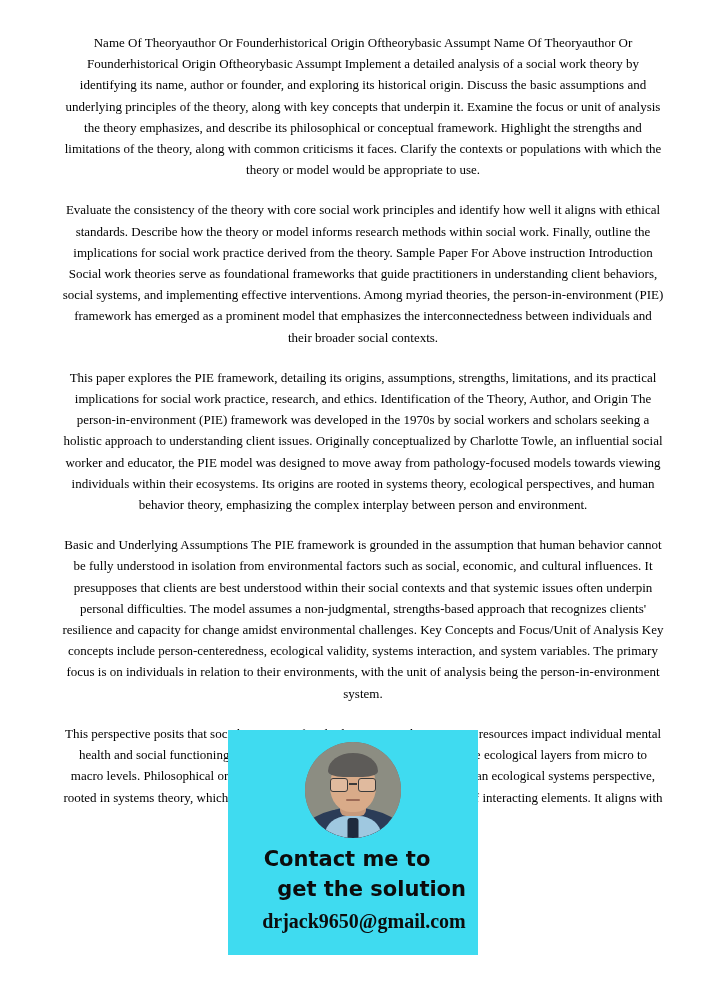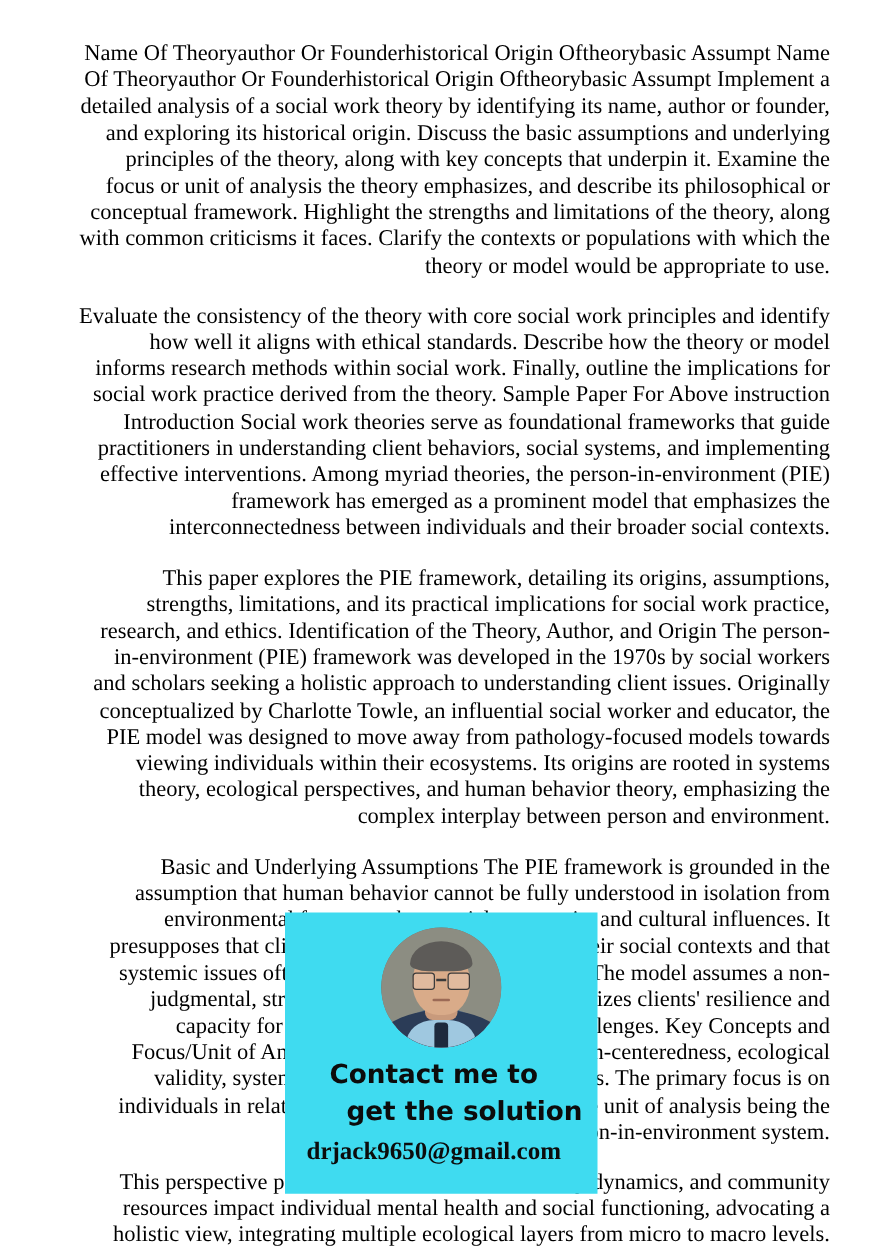--- a/index.html
+++ b/index.html
@@ -22,23 +22,23 @@
     height: 1000px;
     background: #ffffff;
   }
   .doc-body {
     position: absolute;
     left: 46px;
     top: 32px;
     width: 618px;
   }
   .para {
-    font-size: 18px;
+    font-size: 13px;
     line-height: 21.2px;
-    text-align: right;
+    text-align: center;
     margin: 0 0 19px 16px;
     white-space: pre-wrap;
   }
   .para:last-child { margin-bottom: 0; }
 
   
   .overlay-card {
     position: absolute;
     left: 228px;
     top: 730px;
@@ -164,20 +164,21 @@
     font-family: "DejaVu Sans", sans-serif;
     font-weight: bold;
     color: #0c0c0c;
   }
   .overlay-line.l1 { top: 117px; font-size: 21px; }
   .overlay-line.l2 { top: 147px; font-size: 21px; text-align: right; }
   .overlay-line.l3 {
     top: 180px;
     font-size: 20px;
     font-family: "Liberation Serif", serif;
+    padding-left: 17px;
   }
 </style>
 </head>
 <body>
 
 <div class="page">
 
   <div class="doc-body">
     <p class="para">Name Of Theoryauthor Or Founderhistorical Origin Oftheorybasic Assumpt Name Of Theoryauthor Or Founderhistorical Origin Oftheorybasic Assumpt Implement a detailed analysis of a social work theory by identifying its name, author or founder, and exploring its historical origin. Discuss the basic assumptions and underlying principles of the theory, along with key concepts that underpin it. Examine the focus or unit of analysis the theory emphasizes, and describe its philosophical or conceptual framework. Highlight the strengths and limitations of the theory, along with common criticisms it faces. Clarify the contexts or populations with which the theory or model would be appropriate to use.</p>
     <p class="para">Evaluate the consistency of the theory with core social work principles and identify how well it aligns with ethical standards. Describe how the theory or model informs research methods within social work. Finally, outline the implications for social work practice derived from the theory. Sample Paper For Above instruction Introduction Social work theories serve as foundational frameworks that guide practitioners in understanding client behaviors, social systems, and implementing effective interventions. Among myriad theories, the person-in-environment (PIE) framework has emerged as a prominent model that emphasizes the interconnectedness between individuals and their broader social contexts.</p>

